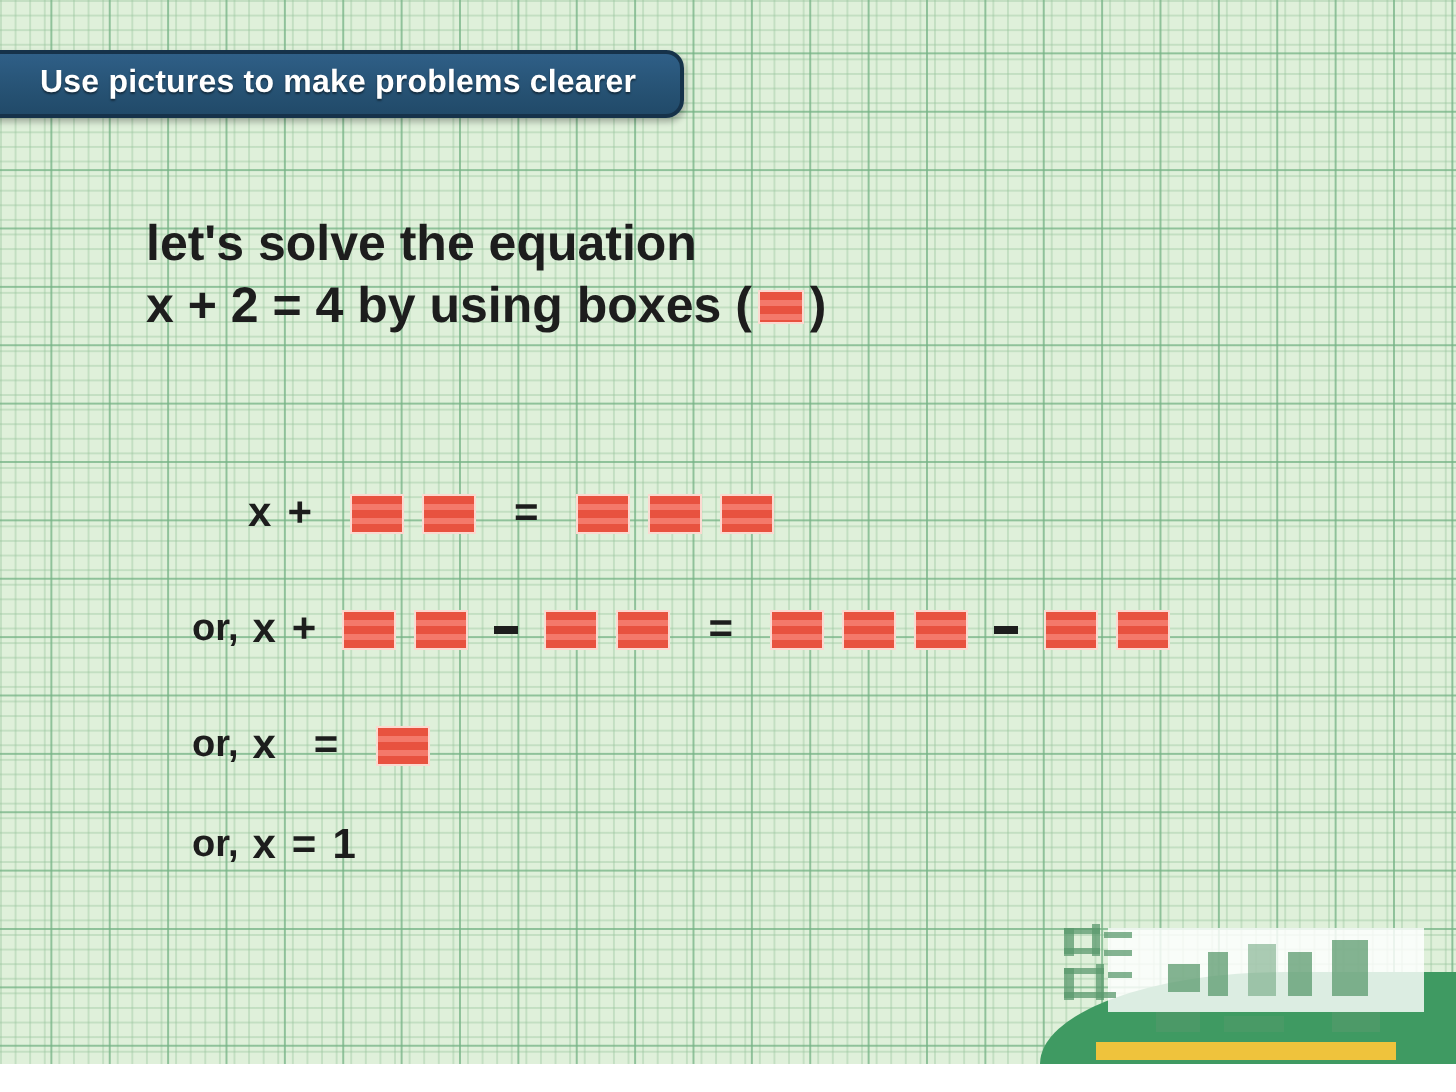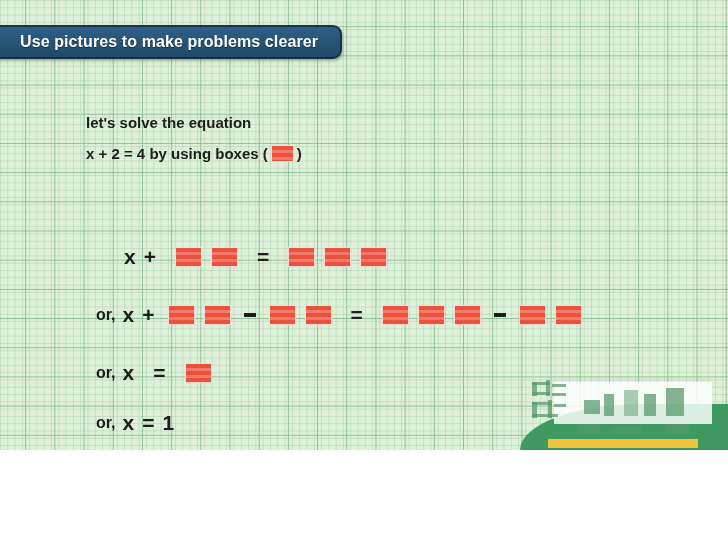--- a/index.html
+++ b/index.html
@@ -9,21 +9,21 @@
   body {
     width: 728px;
     height: 546px;
     overflow: hidden;
     font-family: "Liberation Sans", sans-serif;
   }
 
   #slide {
     position: relative;
     width: 728px;
-    height: 450px;
+    height: 532px;
     background-color: #dff0da;
     overflow: hidden;
   }
 
   
   #grid-minor, #grid-major {
     position: absolute;
     left: 0; top: 0;
     width: 100%; height: 100%;
     pointer-events: none;
@@ -65,24 +65,23 @@
     white-space: nowrap;
     text-shadow: 0 1px 1px rgba(0,0,0,0.45);
   }
 
   
   #intro {
     position: absolute;
     left: 73px;
     top: 107px;
     color: #1d1d1d;
-    font-size: 15px;
+    font-size: 25px;
     font-weight: bold;
     line-height: 31px;
-    margin-left: 13px;
   }
   .intro-line {
     display: flex;
     align-items: center;
     white-space: pre;
   }
 
   
   .box {
     display: inline-block;
@@ -109,21 +108,21 @@
 
   
   .eq-row {
     position: absolute;
     display: flex;
     align-items: center;
     white-space: pre;
     color: #1d1d1d;
   }
   .or-prefix {
-    font-size: 16px;
+    font-size: 19px;
     font-weight: bold;
     margin-right: 7px;
   }
   .eq-term {
     font-size: 21px;
     font-weight: bold;
   }
   .op {
     font-size: 21px;
     font-weight: bold;

